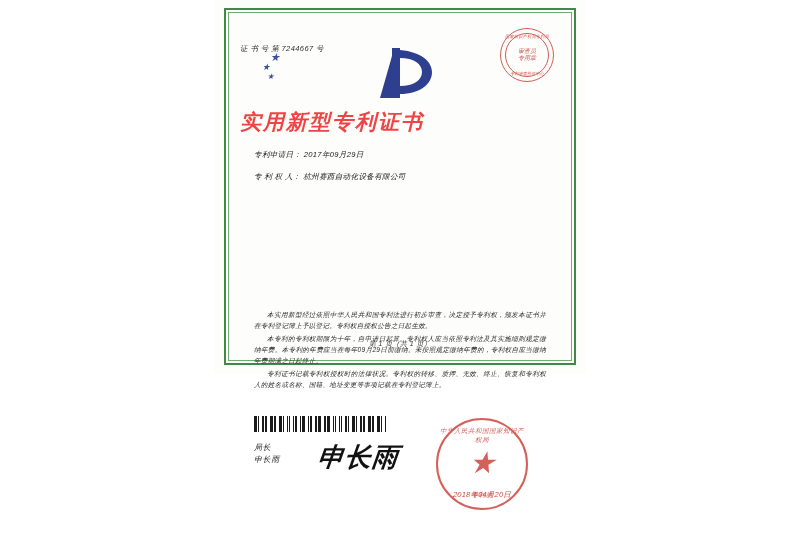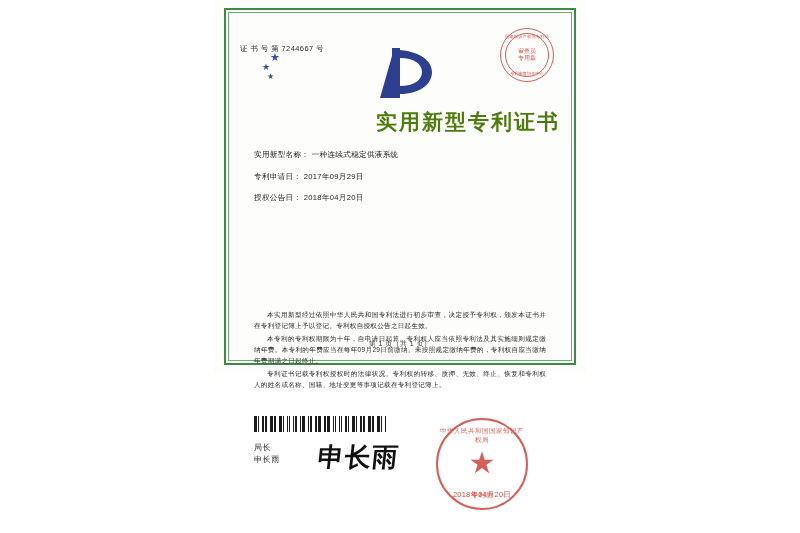--- a/index.html
+++ b/index.html
@@ -21,20 +21,21 @@
   }
   
   .sheet {
     position: absolute;
     left: 214px;
     top: 0px;
     width: 372px;
     height: 373px;
     background: #fdfdfb;
     box-sizing: border-box;
+    font-style: italic;
   }
   
   .border-outer {
     position: absolute;
     left: 10px;
     top: 8px;
     right: 10px;
     bottom: 8px;
     border: 2px solid #3f8a44;
     box-sizing: border-box;
@@ -140,28 +141,28 @@
     line-height: 10px;
   }
   .stars span { display: block; }
   .stars span:nth-child(1) { margin-left: 10px; font-size: 11px; }
   .stars span:nth-child(2) { margin-left: 2px; font-size: 9px; }
   .stars span:nth-child(3) { margin-left: 7px; font-size: 8px; }
 
   
   .main-title {
     position: absolute;
-    left: 0; right: 0;
+    left: 0; right: 18px;
     top: 86px;
-    text-align: right;
+    text-align: left;
     font-family: "DejaVu Sans", sans-serif;
     font-size: 21px;
     font-weight: bold;
     letter-spacing: 2px;
-    color: #4d7c0f;
+    color: #ef4444;
   }
 
   
   .fields {
     position: absolute;
     left: 14px;
     right: 14px;
     top: 128px;
   }
   .field-row {
@@ -326,30 +327,26 @@
           <path d="M52 4 L52 54 L60 54 L60 4 Z" fill="#2e3f8f"></path>
           <path d="M60 6 C82 8 92 18 92 28 C92 40 80 50 60 50 L60 42 C74 42 82 36 82 28 C82 20 74 14 60 14 Z" fill="#2e3f8f"></path>
           <path d="M40 54 L52 12 L52 54 Z" fill="#2e3f8f"></path>
         </svg>
       </div>
 
       <div class="main-title">实用新型专利证书</div>
 
       <div class="fields">
         <div class="field-row">
-          <span class="field-label">实用新型名称：</span>
-          <span class="field-value">一种连续式稳定供液系统</span>
-        </div>
-        <div class="field-row">
           <span class="field-label">专利申请日：</span>
           <span class="field-value">2017年09月29日</span>
         </div>
         <div class="field-row">
-          <span class="field-label">授权公告日：</span>
-          <span class="field-value">2018年04月20日</span>
+          <span class="field-label">专  利  权  人：</span>
+          <span class="field-value">杭州赛西自动化设备有限公司</span>
         </div>
       </div>
 
       <div class="paragraphs">
         <p>本实用新型经过依照中华人民共和国专利法进行初步审查，决定授予专利权，颁发本证书并在专利登记簿上予以登记。专利权自授权公告之日起生效。</p>
         <p>本专利的专利权期限为十年，自申请日起算。专利权人应当依照专利法及其实施细则规定缴纳年费。本专利的年费应当在每年09月29日前缴纳。未按照规定缴纳年费的，专利权自应当缴纳年费期满之日起终止。</p>
         <p>专利证书记载专利权授权时的法律状况。专利权的转移、质押、无效、终止、恢复和专利权人的姓名或名称、国籍、地址变更等事项记载在专利登记簿上。</p>
       </div>
 
       <div class="barcode"><i style="width:3px"></i><i style="width:1px"></i><i style="width:1px;background:transparent"></i><i style="width:2px"></i><i style="width:2px"></i><i style="width:1px;background:transparent"></i><i style="width:3px"></i><i style="width:2px"></i><i style="width:1px;background:transparent"></i><i style="width:3px"></i><i style="width:1px"></i><i style="width:1px;background:transparent"></i><i style="width:1px"></i><i style="width:1px"></i><i style="width:1px;background:transparent"></i><i style="width:1px"></i><i style="width:2px"></i><i style="width:1px;background:transparent"></i><i style="width:1px"></i><i style="width:3px"></i><i style="width:1px;background:transparent"></i><i style="width:1px"></i><i style="width:2px"></i><i style="width:1px;background:transparent"></i><i style="width:2px"></i><i style="width:3px"></i><i style="width:1px;background:transparent"></i><i style="width:2px"></i><i style="width:3px"></i><i style="width:1px;background:transparent"></i><i style="width:1px"></i><i style="width:1px"></i><i style="width:1px;background:transparent"></i><i style="width:1px"></i><i style="width:1px"></i><i style="width:1px;background:transparent"></i><i style="width:2px"></i><i style="width:1px"></i><i style="width:1px;background:transparent"></i><i style="width:3px"></i><i style="width:1px"></i><i style="width:1px;background:transparent"></i><i style="width:2px"></i><i style="width:2px"></i><i style="width:1px;background:transparent"></i><i style="width:3px"></i><i style="width:2px"></i><i style="width:1px;background:transparent"></i><i style="width:3px"></i><i style="width:1px"></i><i style="width:1px;background:transparent"></i><i style="width:1px"></i></div>

